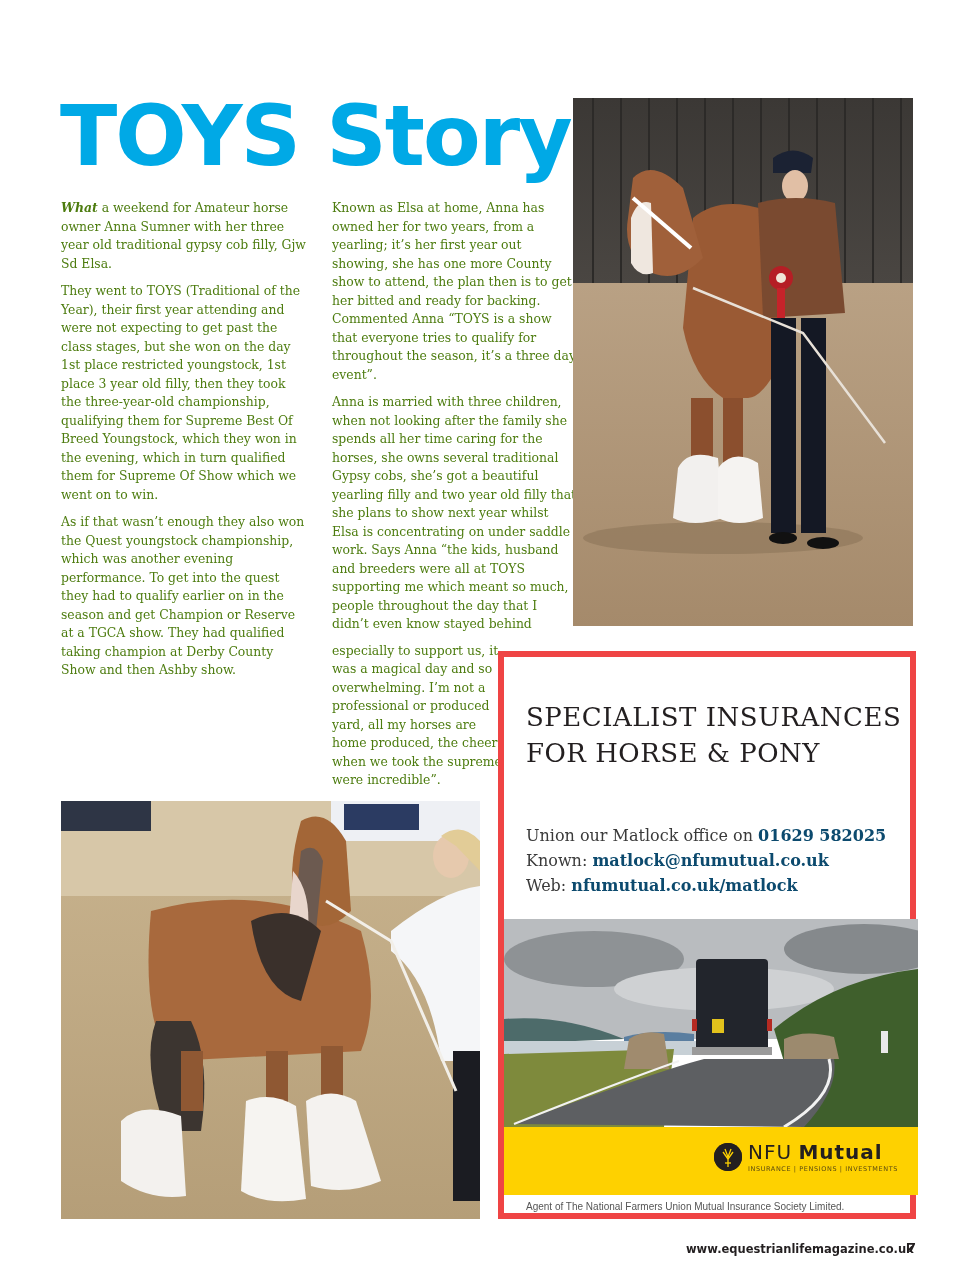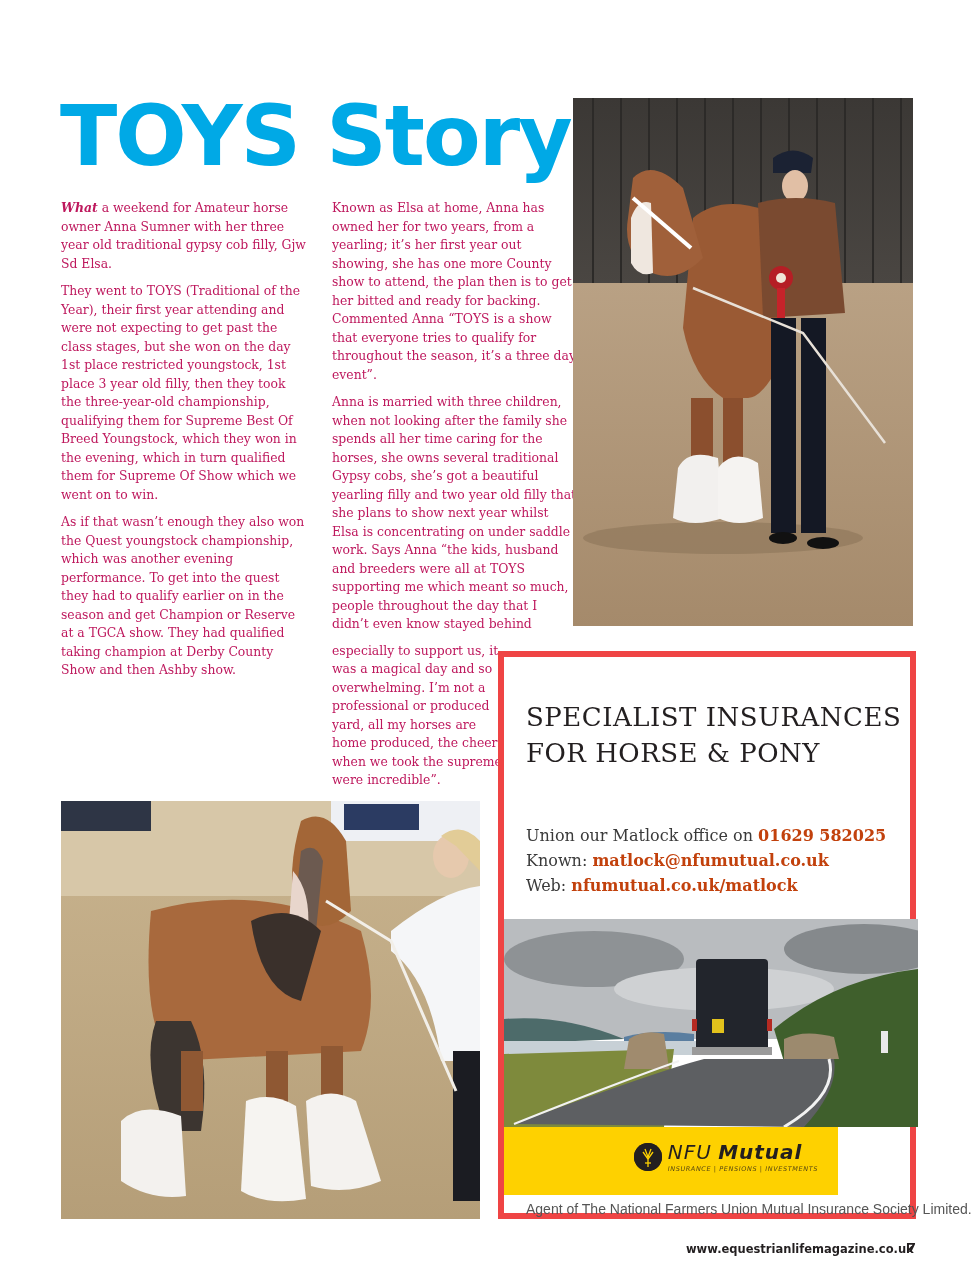--- a/index.html
+++ b/index.html
@@ -8,21 +8,21 @@
 
     .title {
       position: absolute; left: 60px; top: 86px;
       font-family: "DejaVu Sans", sans-serif; font-weight: bold;
       font-size: 84px; line-height: 100px; letter-spacing: -2px;
       color: #00a9e6; white-space: nowrap;
     }
 
     .col {
       position: absolute; font-family: "DejaVu Serif", serif;
-      font-size: 12.4px; line-height: 18.5px; color: #be185d;
+      font-size: 12.4px; line-height: 18.5px; color: #4d7c0f;
     }
     .col p { margin-bottom: 9px; }
     .col1 { left: 61px; top: 199px; width: 245px; }
     .col2 { left: 332px; top: 199px; width: 245px; }
     .col2 .narrow { width: 175px; margin-top: 8px; }
     .lead-word { font-weight: bold; font-style: italic; }
 
     .photo { position: absolute; overflow: hidden; }
     .photo-top { left: 573px; top: 98px; width: 340px; height: 528px; }
     .photo-bottom { left: 61px; top: 801px; width: 419px; height: 418px; }
@@ -33,35 +33,35 @@
     }
     .ad-headline {
       position: absolute; left: 22px; top: 42px; width: 380px;
       font-family: "DejaVu Serif", serif; font-weight: normal; font-size: 26px;
       line-height: 36px; color: #231f20; letter-spacing: 0.5px;
     }
     .ad-contact {
       position: absolute; left: 22px; top: 166px; width: 380px;
       font-family: "DejaVu Serif", serif; font-size: 16px; line-height: 25px; color: #3a3a3a;
     }
-    .ad-contact b { font-weight: bold; color: #c2410c; text-align: right; }
+    .ad-contact b { font-weight: bold; color: #0c4a6e; text-align: right; }
     .ad-photo { position: absolute; left: 0; top: 262px; width: 414px; height: 208px; overflow: hidden; }
     .ad-yellow {
-      position: absolute; left: 0; top: 470px; width: 334px; height: 68px; background: #fed100; font-style: italic;
+      position: absolute; left: 0; top: 470px; width: 414px; height: 68px; background: #fed100;
     }
     .nfu-logo { position: absolute; right: 20px; top: 14px; display: flex; align-items: center; }
     .nfu-emblem { width: 28px; height: 28px; border-radius: 50%; background: #231f20; margin-right: 6px; position: relative; }
     .nfu-words { display: flex; flex-direction: column; }
     .nfu-name { font-family: "DejaVu Sans", sans-serif; font-size: 20px; line-height: 22px; color: #231f20; white-space: nowrap; }
     .nfu-name .light { font-weight: normal; letter-spacing: 1px; }
     .nfu-name .bold { font-weight: bold; letter-spacing: 1px; }
     .nfu-tag { font-family: "DejaVu Sans", sans-serif; font-size: 6.5px; color: #5a4a10; letter-spacing: 0.6px; margin-top: 2px; white-space: nowrap; }
     .ad-footer {
       position: absolute; left: 22px; top: 544px;
-      font-family: "Liberation Sans", sans-serif; font-size: 14px; color: #555; white-space: nowrap;
+      font-family: "Liberation Sans", sans-serif; font-size: 10px; color: #555; white-space: nowrap;
     }
 
     .footer-url {
       position: absolute; left: 686px; top: 1242px;
       font-family: "DejaVu Sans", sans-serif; font-weight: bold; font-size: 11.5px; color: #231f20;
       white-space: nowrap;
     }
     .page-number {
       position: absolute; left: 907px; top: 1240px;
       font-family: "DejaVu Sans", sans-serif; font-weight: bold; font-size: 13px; color: #231f20;

